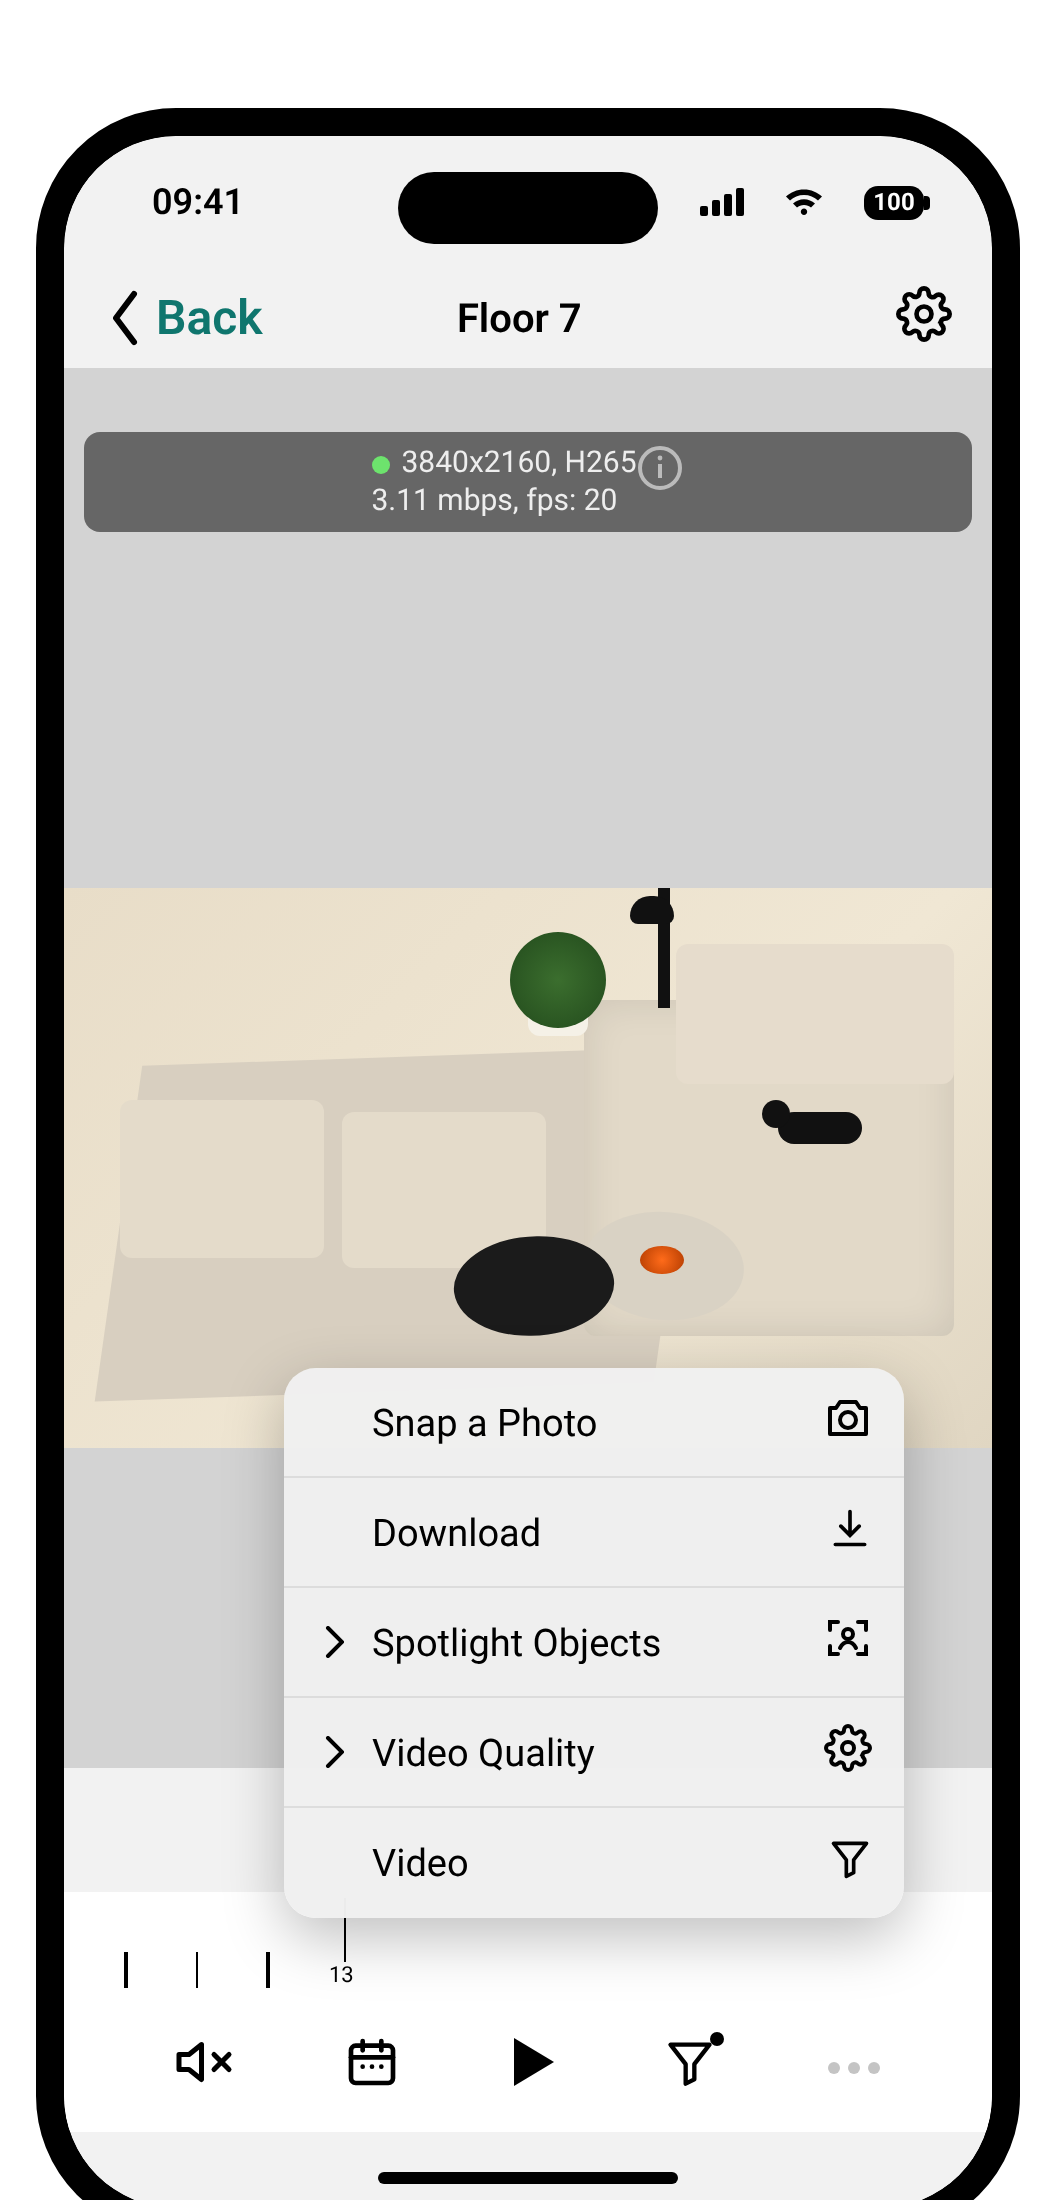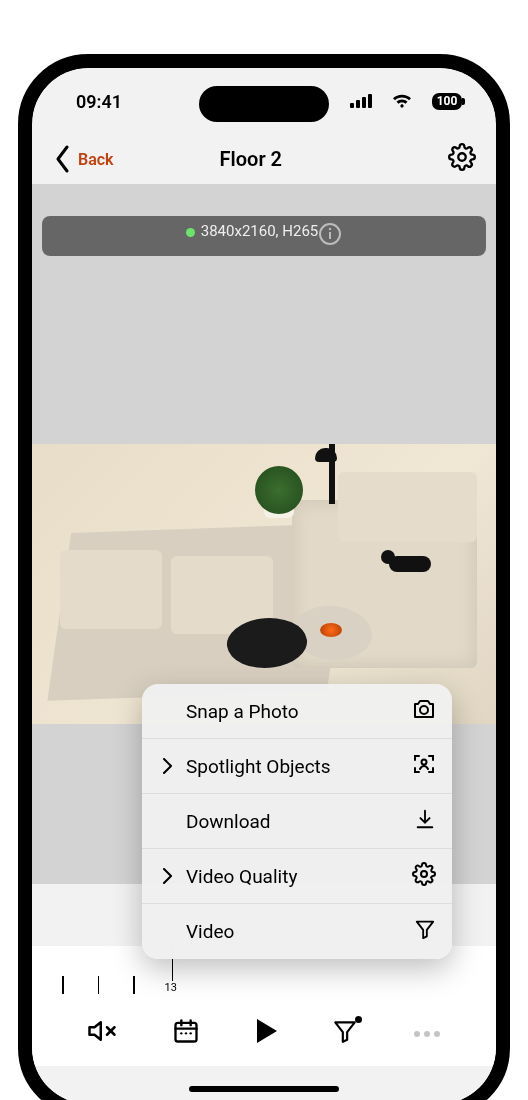--- a/index.html
+++ b/index.html
@@ -69,21 +69,21 @@
     }
     
     .nav-bar {
       display: flex;
       align-items: center;
       height: 50px;
       padding: 0 20px;
     }
     .nav-back {
       display: flex; align-items: center; gap: 4px;
-      font-size: 16px; font-weight: 600; color: #c2410c;
+      font-size: 24px; font-weight: 600; color: #0f766e;
       cursor: pointer;
     }
     .nav-back svg { width: 22px; height: 28px; }
     .nav-title {
       flex: 1;
       text-align: center;
       font-size: 20px;
       font-weight: 600;
       color: #000;
       margin-left: -60px;
@@ -229,34 +229,35 @@
         </div>
       </div>
 
       <div class="nav-bar">
         <div class="nav-back">
           <svg viewBox="0 0 16 28">
             <path d="M12 2 L3 14 L12 26" stroke="#000" stroke-width="3" fill="none" stroke-linecap="round" stroke-linejoin="round"></path>
           </svg>
           <span>Back</span>
         </div>
-        <div class="nav-title">Floor 2</div>
+        <div class="nav-title">Floor 7</div>
         <div class="nav-gear">
           <svg width="28" height="28" viewBox="0 0 24 24" fill="none" stroke="#000" stroke-width="2">
             <circle cx="12" cy="12" r="3.2"></circle>
             <path d="M19.4 15a1.7 1.7 0 0 0 .34 1.87l.06.06a2 2 0 1 1-2.83 2.83l-.06-.06a1.7 1.7 0 0 0-1.87-.34 1.7 1.7 0 0 0-1 1.56V21a2 2 0 0 1-4 0v-.09a1.7 1.7 0 0 0-1.11-1.56 1.7 1.7 0 0 0-1.87.34l-.06.06a2 2 0 1 1-2.83-2.83l.06-.06a1.7 1.7 0 0 0 .34-1.87 1.7 1.7 0 0 0-1.56-1H3a2 2 0 0 1 0-4h.09a1.7 1.7 0 0 0 1.56-1.11 1.7 1.7 0 0 0-.34-1.87l-.06-.06a2 2 0 1 1 2.83-2.83l.06.06a1.7 1.7 0 0 0 1.87.34H9a1.7 1.7 0 0 0 1-1.56V3a2 2 0 0 1 4 0v.09a1.7 1.7 0 0 0 1 1.56 1.7 1.7 0 0 0 1.87-.34l.06-.06a2 2 0 1 1 2.83 2.83l-.06.06a1.7 1.7 0 0 0-.34 1.87V9a1.7 1.7 0 0 0 1.56 1H21a2 2 0 0 1 0 4h-.09a1.7 1.7 0 0 0-1.56 1z"></path>
           </svg>
         </div>
       </div>
 
       <div class="video-area">
         <div class="video-area-overlay-gray"></div>
         <div class="stream-info">
           <div class="text">
             <div><span class="dot"></span><span>3840x2160, H265</span></div>
+            <div>3.11 mbps, fps: 20</div>
           </div>
           <div class="info-btn">
             <svg width="24" height="24" viewBox="0 0 24 24" fill="none" stroke="#bbb" stroke-width="2">
               <circle cx="12" cy="12" r="10"></circle>
               <line x1="12" y1="10" x2="12" y2="17"></line>
               <circle cx="12" cy="7" r="1.2" fill="#bbb" stroke="none"></circle>
             </svg>
           </div>
         </div>
 
@@ -335,44 +336,44 @@
           <span class="chev"></span>
           <span class="lbl">Snap a Photo</span>
           <span class="right-ico">
             <svg width="24" height="22" viewBox="0 0 24 22" fill="none" stroke="#000" stroke-width="2" stroke-linejoin="round">
                 <path d="M3 6h3l2-3h8l2 3h3v13H3z"></path>
                 <circle cx="12" cy="12" r="4"></circle>
               </svg>
           </span>
         </div>
         <div class="popup-item">
+          <span class="chev"></span>
+          <span class="lbl">Download</span>
+          <span class="right-ico">
+            <svg width="22" height="22" viewBox="0 0 24 24" fill="none" stroke="#000" stroke-width="2" stroke-linecap="round">
+                <path d="M12 3v12M7 11l5 5 5-5M4 21h16"></path>
+              </svg>
+          </span>
+        </div>
+        <div class="popup-item">
           <span class="chev">
             <svg width="10" height="16" viewBox="0 0 10 16">
                 <path d="M2 1l7 7-7 7" stroke="#000" stroke-width="2" fill="none" stroke-linecap="round"></path>
               </svg>
           </span>
           <span class="lbl">Spotlight Objects</span>
           <span class="right-ico">
             <svg width="24" height="24" viewBox="0 0 24 24" fill="none" stroke="#000" stroke-width="2" stroke-linecap="round">
                 <path d="M3 8V4h4M21 8V4h-4M3 16v4h4M21 16v4h-4"></path>
                 <circle cx="12" cy="10" r="2.5"></circle>
                 <path d="M8 17c1-2 2.5-3 4-3s3 1 4 3"></path>
               </svg>
           </span>
         </div>
         <div class="popup-item">
-          <span class="chev"></span>
-          <span class="lbl">Download</span>
-          <span class="right-ico">
-            <svg width="22" height="22" viewBox="0 0 24 24" fill="none" stroke="#000" stroke-width="2" stroke-linecap="round">
-                <path d="M12 3v12M7 11l5 5 5-5M4 21h16"></path>
-              </svg>
-          </span>
-        </div>
-        <div class="popup-item">
           <span class="chev">
             <svg width="10" height="16" viewBox="0 0 10 16">
                 <path d="M2 1l7 7-7 7" stroke="#000" stroke-width="2" fill="none" stroke-linecap="round"></path>
               </svg>
           </span>
           <span class="lbl">Video Quality</span>
           <span class="right-ico">
             <svg width="24" height="24" viewBox="0 0 24 24" fill="none" stroke="#000" stroke-width="2">
                 <circle cx="12" cy="12" r="3"></circle>
                 <path d="M19.4 15a1.7 1.7 0 0 0 .34 1.87l.06.06a2 2 0 1 1-2.83 2.83l-.06-.06a1.7 1.7 0 0 0-1.87-.34 1.7 1.7 0 0 0-1 1.56V21a2 2 0 0 1-4 0v-.09a1.7 1.7 0 0 0-1.11-1.56 1.7 1.7 0 0 0-1.87.34l-.06.06a2 2 0 1 1-2.83-2.83l.06-.06a1.7 1.7 0 0 0 .34-1.87 1.7 1.7 0 0 0-1.56-1H3a2 2 0 0 1 0-4h.09a1.7 1.7 0 0 0 1.56-1.11 1.7 1.7 0 0 0-.34-1.87l-.06-.06a2 2 0 1 1 2.83-2.83l.06.06a1.7 1.7 0 0 0 1.87.34H9a1.7 1.7 0 0 0 1-1.56V3a2 2 0 0 1 4 0v.09a1.7 1.7 0 0 0 1 1.56 1.7 1.7 0 0 0 1.87-.34l.06-.06a2 2 0 1 1 2.83 2.83l-.06.06a1.7 1.7 0 0 0-.34 1.87V9a1.7 1.7 0 0 0 1.56 1H21a2 2 0 0 1 0 4h-.09a1.7 1.7 0 0 0-1.56 1z"></path>

